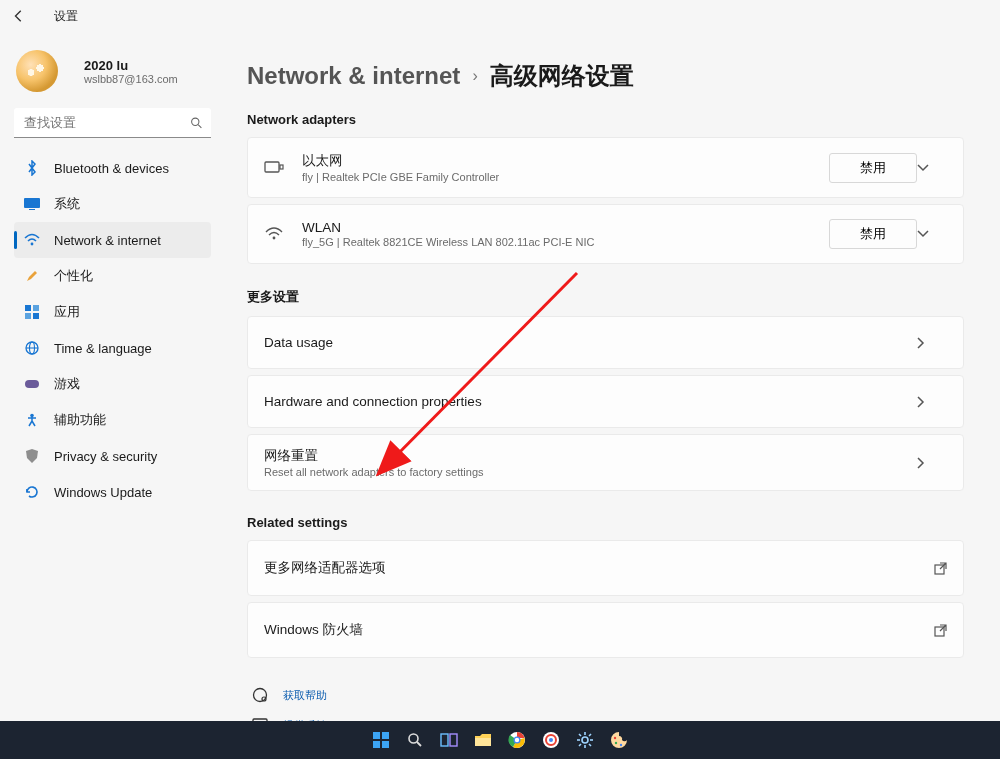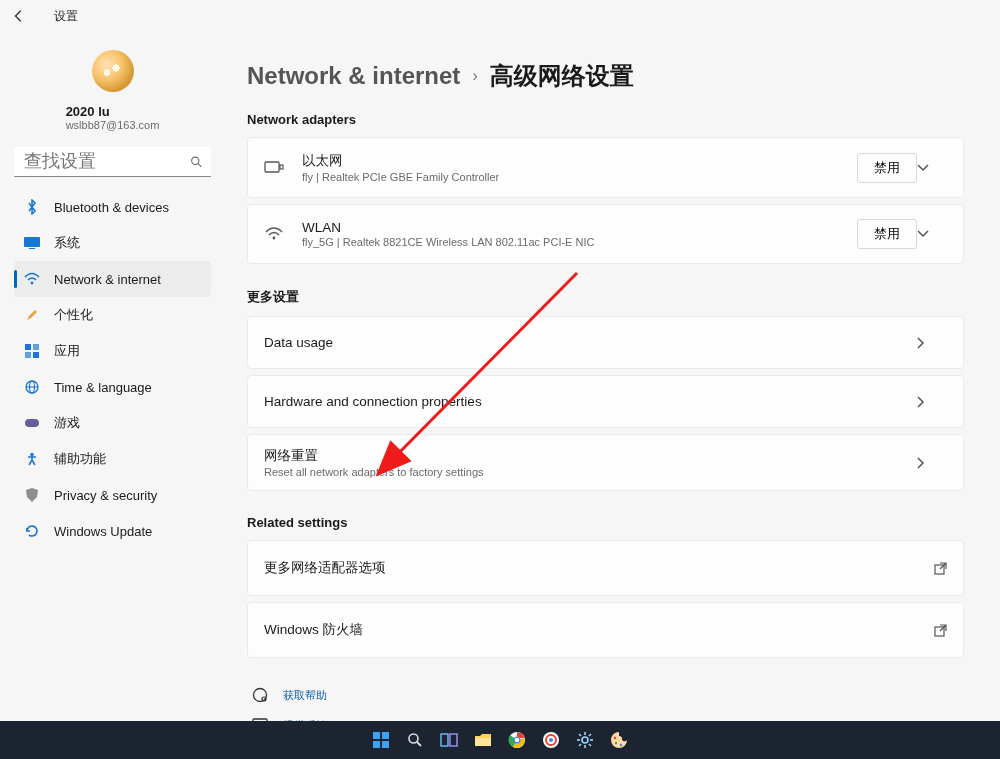--- a/index.html
+++ b/index.html
@@ -23,23 +23,22 @@
     display: flex; align-items: center; justify-content: center;
     cursor: pointer; font-size: 14px; color:#333;
   }
   .titlebar .app-title { font-size: 12px; color:#222; }
   .app { display: flex; height: calc(759px - 32px - 38px); }
   .sidebar {
     width: 225px;
     padding: 12px 14px;
   }
   .user {
-    display: flex; align-items: center; gap: 12px;
+    display: flex; align-items: center; gap: 26px;
     padding: 6px 2px 8px;
-    flex-direction: column;
   }
   .avatar {
     width: 42px; height: 42px; border-radius: 50%;
     background: radial-gradient(circle at 35% 35%, #ffe1b7, #f7c36a 40%, #d59933 70%);
     position: relative; overflow: hidden;
   }
   .avatar::after{content:"";position:absolute;inset:6px;border-radius:50%;
     background: radial-gradient(circle at 60% 40%, #fff7e6 0 14%, transparent 15%),
                 radial-gradient(circle at 30% 55%, #fff7e6 0 12%, transparent 13%);
   }
@@ -48,21 +47,21 @@
   .search {
     margin: 8px 0 12px;
     position: relative;
   }
   .search input {
     width: 100%; height: 30px;
     border: none;
     border-bottom: 1px solid #8a8a8a;
     background: #fff;
     padding: 0 28px 0 10px;
-    font-size: 18px; color:#333;
+    font-size: 13px; color:#333;
     border-radius: 3px 3px 0 0;
   }
   .search .search-ic {
     position: absolute; right: 8px; top: 50%; transform: translateY(-50%);
     font-size: 13px; color:#666;
   }
   .nav { margin-top: 4px; }
   .nav-item {
     height: 36px; display: flex; align-items: center;
     gap: 14px; padding: 0 10px;
@@ -92,21 +91,21 @@
     background:#fdfdfd; border:1px solid #eaeaea; border-radius:4px;
     padding: 14px 16px; margin-bottom: 6px;
     display:flex; align-items:center;
   }
   .card .ic { width:20px; margin-right:18px; color:#555; display:flex;align-items:center;justify-content:center;}
   .card .txt { flex:1; }
   .card .title { font-size: 13.5px; }
   .card .sub { font-size: 11px; color:#6b6b6b; margin-top:1px; }
   .btn {
     border:1px solid #d8d8d8; background:#fdfdfd; border-radius:3px;
-    padding: 5px 16px; font-size:13px; cursor:pointer;
+    padding: 5px 30px; font-size:13px; cursor:pointer;
   }
   .chev-right { width:30px; text-align:center; color:#555; font-size:12px; }
   .card.link { cursor:pointer; padding:18px 16px; }
   .card.slim { padding: 12px 16px; }
   .ext-ic { width:13px; height:13px; color:#555;}
   .helpline { display:flex; align-items:center; gap:14px; padding:6px 4px; }
   .helpline .hic { width:18px; height:18px; color:#333; display:flex;align-items:center;justify-content:center;}
   .helpline a { color:#0f5fb0; font-size:11px; cursor:pointer;}
   .sect-head.mt { margin-top:24px; }
 

